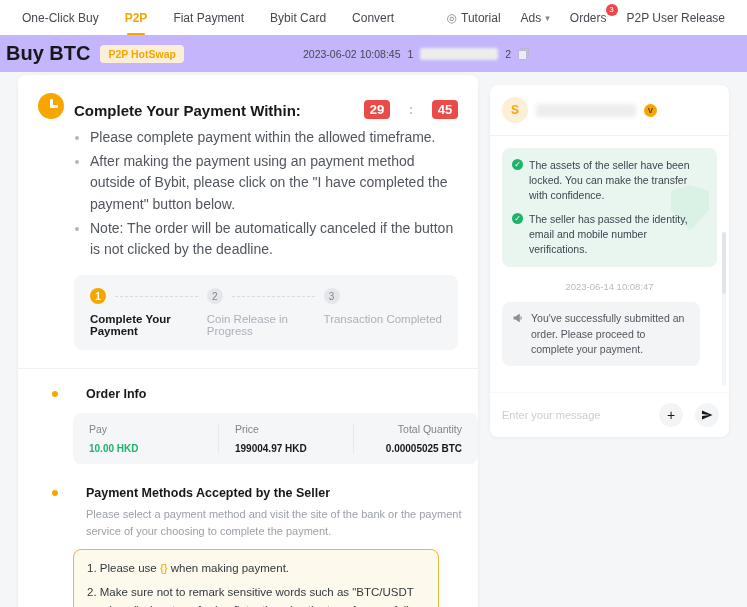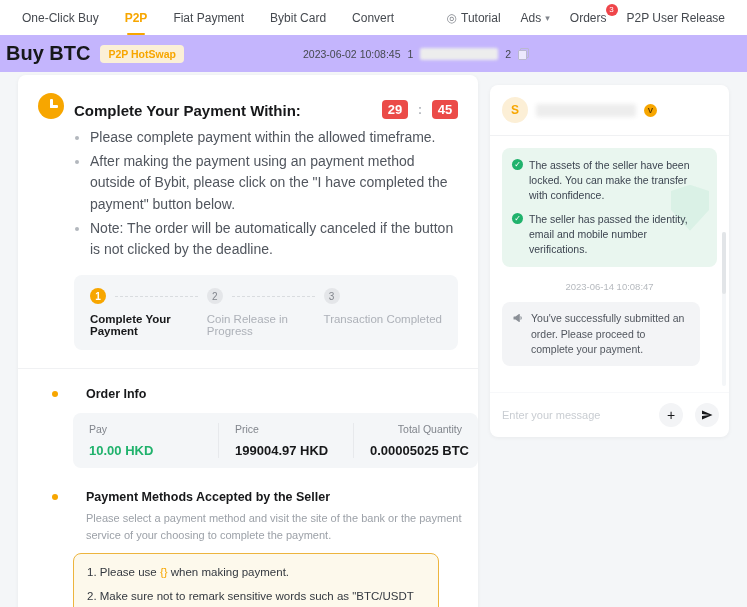--- a/index.html
+++ b/index.html
@@ -30,21 +30,21 @@
   .copy-icon::after { content:""; position:absolute; bottom:0; left:0; width:7px; height:8px; border:1px solid #b6babf; border-radius:1px; background:#fff; }
   
   .content { display:flex; align-items:flex-start; gap:12px; padding:3px 18px 0; }
   .main-card { width:460px; box-sizing:border-box; background:#fff; border-radius:8px; box-shadow:0 1px 4px rgba(23,24,26,.05); padding:18px 20px 26px; }
   
   .pay-header { display:flex; align-items:flex-end; }
   .clock-icon { width:26px; height:26px; border-radius:50%; background:#f7a600; position:relative; flex:none; margin-right:10px; }
   .clock-icon::before { content:""; position:absolute; left:12px; top:6px; width:3px; height:9px; background:#fff; border-radius:1px; }
   .clock-icon::after { content:""; position:absolute; left:12px; top:12px; width:8px; height:3px; background:#fff; border-radius:1px; }
   .pay-title { font-size:15px; font-weight:700; padding-top:4px; }
-  .timer { margin-left:auto; display:flex; align-items:center; gap:10px; padding-top:3px; }
+  .timer { margin-left:auto; display:flex; align-items:center; gap:19px; padding-top:3px; }
   .timer-box { background:#eb4b48; color:#fff; font-weight:700; font-size:13px; padding:2px 4px; border-radius:4px; min-width:18px; text-align:center; }
   .timer-colon { color:#b3b7bd; font-weight:700; font-size:12px; }
   .bullets { margin:8px 0 0; padding:0 0 0 52px; }
   .bullets li { font-size:14px; color:#51565e; line-height:1.55; margin-bottom:2px; }
   .bullets li::marker { color:#b3b7bd; }
   
   .stepper { margin:14px 0 0 36px; background:#f4f6f8; border-radius:8px; padding:13px 16px; display:flex; }
   .step { flex:1; display:flex; flex-direction:column; }
   .step:last-child { flex:0 0 auto; }
   .step-top { display:flex; align-items:center; margin-bottom:9px; }
@@ -59,21 +59,21 @@
   .section + .section { margin-top:22px; }
   .section-dot { position:absolute; left:14px; top:4px; width:6px; height:6px; border-radius:50%; background:#f7a600; }
   .section-title { margin-left:48px; font-size:12.5px; font-weight:700; }
   .section-desc { margin:6px 0 0 48px; font-size:11px; color:#9ca1a8; line-height:1.5; width:390px; }
   .info-box { margin:12px 0 0 35px; width:405px; box-sizing:border-box; background:#f4f6f8; border-radius:8px; display:flex; padding:10px 0; }
   .info-col { padding:0 16px; box-sizing:border-box; }
   .info-col:nth-child(1) { width:145px; }
   .info-col:nth-child(2) { width:135px; border-left:1px solid #e7e9ec; }
   .info-col:nth-child(3) { width:125px; border-left:1px solid #e7e9ec;text-align:right; }
   .info-label { font-size:10.5px; color:#81858c; margin-bottom:8px; }
-  .info-value { font-size:13px; font-weight:700; white-space:nowrap; }
+  .info-value { font-size:10px; font-weight:700; white-space:nowrap; }
   .info-value.green { color:#20b26c; }
   .notice-box { margin:10px 0 17px 35px; width:366px; box-sizing:border-box; background:#fdf9ec; border:1px solid #edb53e; border-radius:8px; padding:10px 13px; font-size:11.5px; color:#33383f; line-height:1.5; }
   .notice-line + .notice-line { margin-top:7px; }
   .notice-hl { color:#f7a600; }
   
   .bank-box { margin:14px 0 0 35px; width:405px; box-sizing:border-box; border:1px solid #eef0f2; border-radius:8px; overflow:hidden; }
   .bank-head { background:#f4f6f8; display:flex; align-items:center; gap:10px; padding:10px 14px; cursor:pointer; }
   
   .chat-card { width:239px; height:352px; box-sizing:border-box; margin-top:10px; background:#fff; border-radius:8px; box-shadow:0 1px 4px rgba(23,24,26,.05); display:flex; flex-direction:column; }
   .chat-head { display:flex; align-items:center; gap:8px; padding:12px; border-bottom:1px solid #f0f1f3; }

